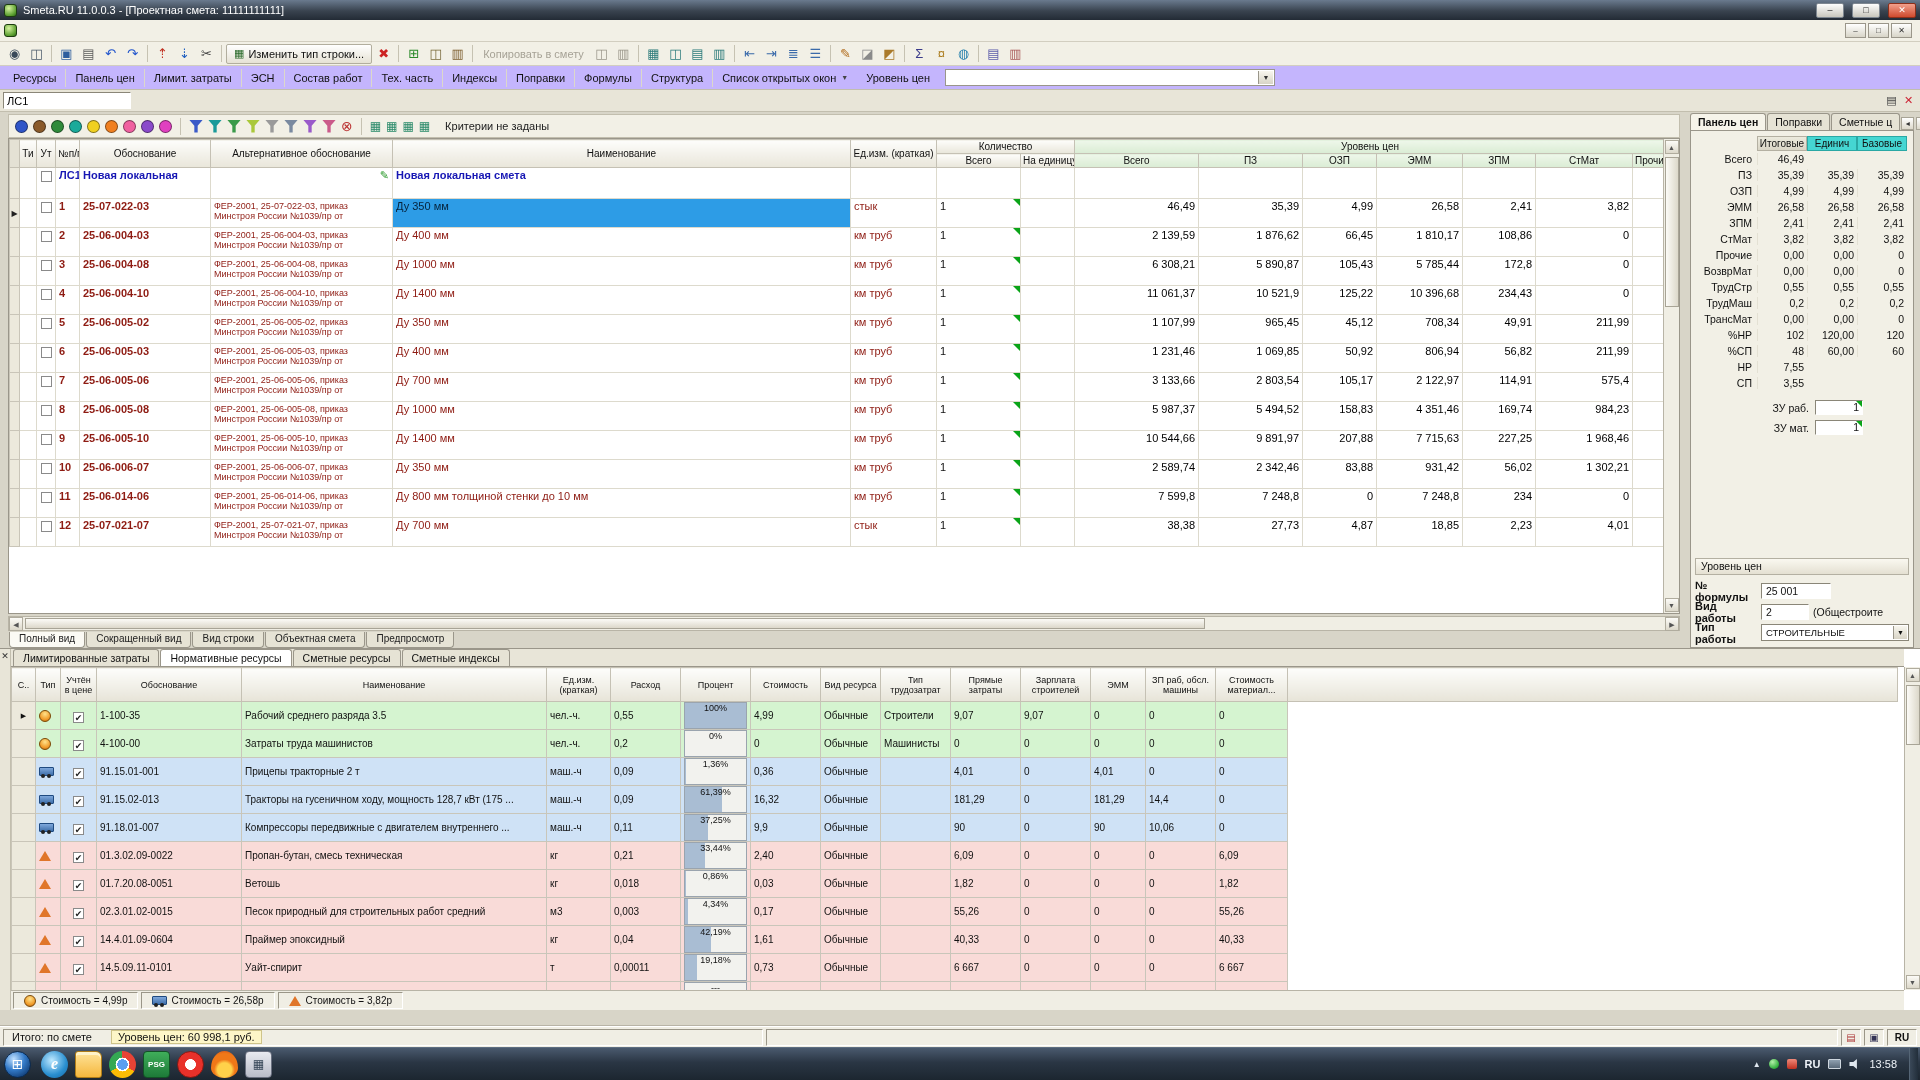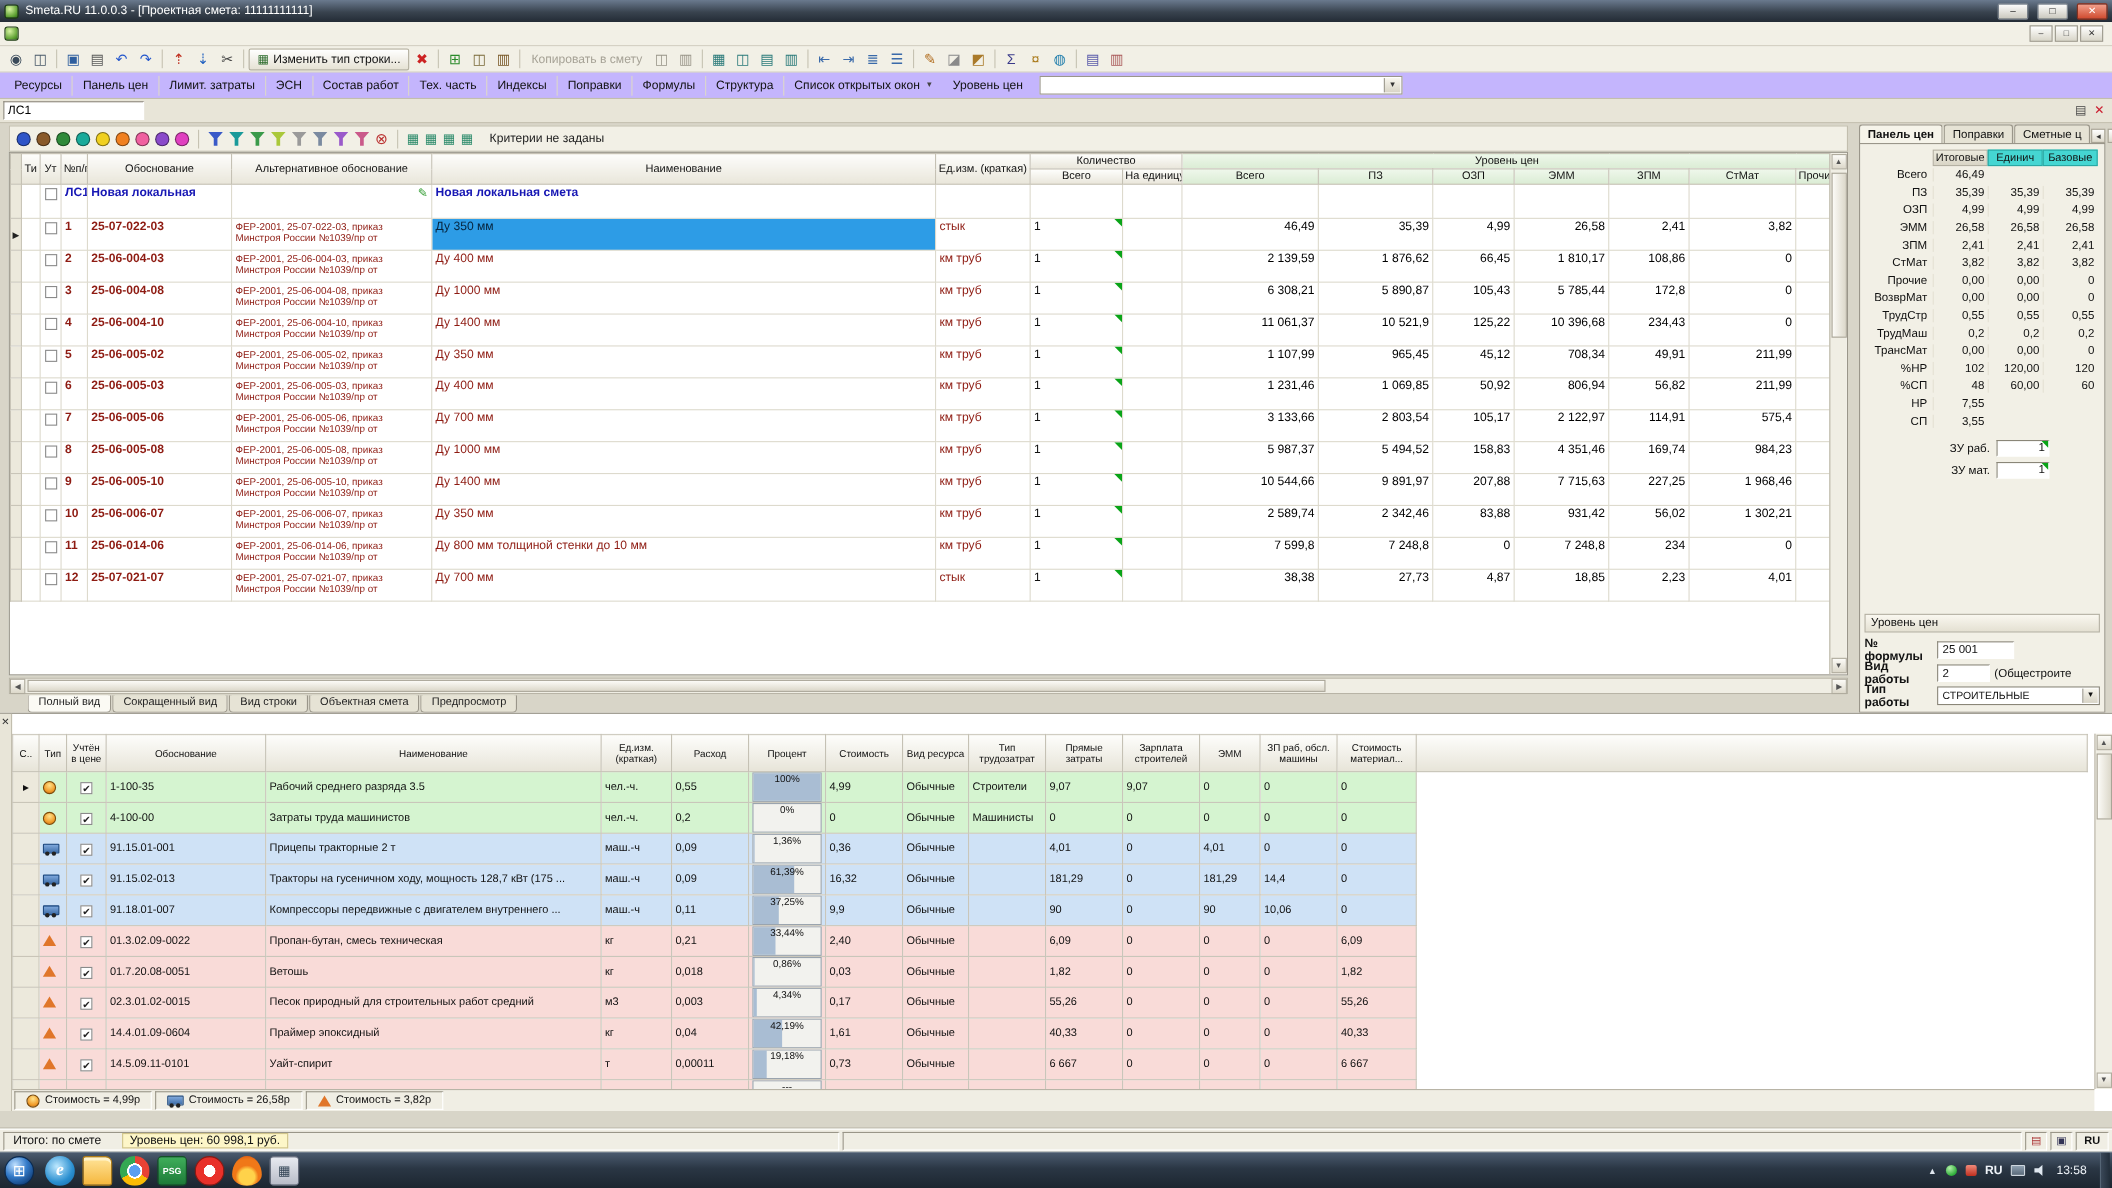--- a/index.html
+++ b/index.html
@@ -70,21 +70,21 @@
 .pencil-cell{text-align:right;color:#2c9a2c;font-size:13px;}
 
 .vscroll{position:absolute;right:0;top:0;bottom:0;width:16px;background:#f0eee4;border-left:1px solid #b8b4a6;display:flex;flex-direction:column;align-items:center;}
 .scroll-arrow{width:14px;height:14px;font-size:7px;line-height:14px;text-align:center;color:#555;background:linear-gradient(#fcfbf7,#dcd8ca);border:1px solid #b0ac9e;margin:1px 0;flex:0 0 auto;}
 .vthumb{width:14px;height:150px;background:linear-gradient(90deg,#fcfbf7,#dcd8ca);border:1px solid #a8a496;margin-top:2px;flex:0 0 auto;}
 .vfill{flex:1;}
 .hscroll{position:absolute;left:0;top:504px;width:1672px;height:15px;background:#f0eee4;border:1px solid #b8b4a6;display:flex;align-items:center;}
 .hthumb{height:11px;width:1180px;background:linear-gradient(#fcfbf7,#dcd8ca);border:1px solid #a8a496;margin-left:2px;}
 .hfill{flex:1;}
 
-.view-tabs{position:absolute;left:16px;top:520px;width:1672px;height:16px;display:flex;gap:1px;padding-left:1px;}
+.view-tabs{position:absolute;left:0;top:520px;width:1672px;height:16px;display:flex;gap:1px;padding-left:1px;}
 .view-tabs .tab{padding:1px 9px;background:#e6e3d5;border:1px solid #9a968a;border-top:none;border-radius:0 0 4px 4px;font-size:10px;color:#222;}
 .view-tabs .tab.active{background:#fbfaf4;}
 
 
 .right-panel{position:absolute;left:1690px;top:0;width:224px;height:536px;}
 .rp-tabsrow{display:flex;align-items:flex-end;height:18px;}
 .rp-tabsrow .tab{padding:2px 7px;font-size:10.5px;background:#e6e3d5;border:1px solid #9a968a;border-bottom:none;border-radius:3px 3px 0 0;margin-right:1px;white-space:nowrap;overflow:hidden;max-width:74px;}
 .rp-tabsrow .tab.active{background:#f6f4ea;font-weight:bold;max-width:none;}
 .rp-arrows{margin-left:auto;display:flex;gap:2px;}
 .rp-arrows span{width:13px;height:13px;border:1px solid #a8a496;background:linear-gradient(#fff,#ddd9cb);text-align:center;line-height:11px;font-size:8px;color:#333;}
@@ -747,20 +747,26 @@
           <span class="rp-kvlabel">Тип работы</span>
           <span class="rp-combo"><span>СТРОИТЕЛЬНЫЕ</span><span class="car">▼</span></span>
         </div>
       </div>
     </div>
   </div>
 </div>
 
 <div class="lower-panel">
   <div class="close-strip"><span>✕</span></div>
+  <div class="lower-tabs" id="lower-tabs">
+      <div class="tab">Лимитированные затраты</div>
+      <div class="tab active">Нормативные ресурсы</div>
+      <div class="tab">Сметные ресурсы</div>
+      <div class="tab">Сметные индексы</div>
+    </div>
   <div class="res-wrap">
     <table id="res-table">
         <colgroup>
           <col style="width: 24px;">
           <col style="width: 25px;">
           <col style="width: 36px;">
           <col style="width: 145px;">
           <col style="width: 305px;">
           <col style="width: 64px;">
           <col style="width: 70px;">

